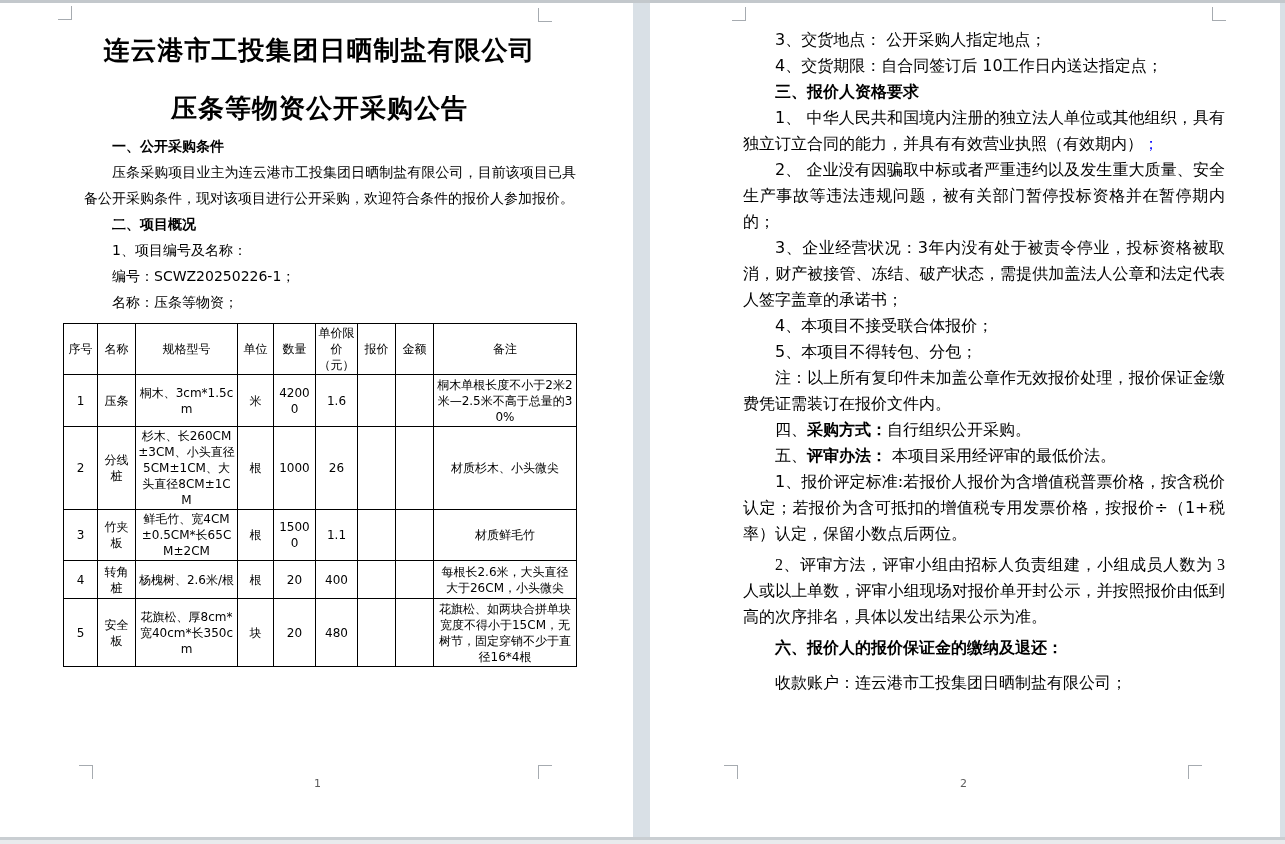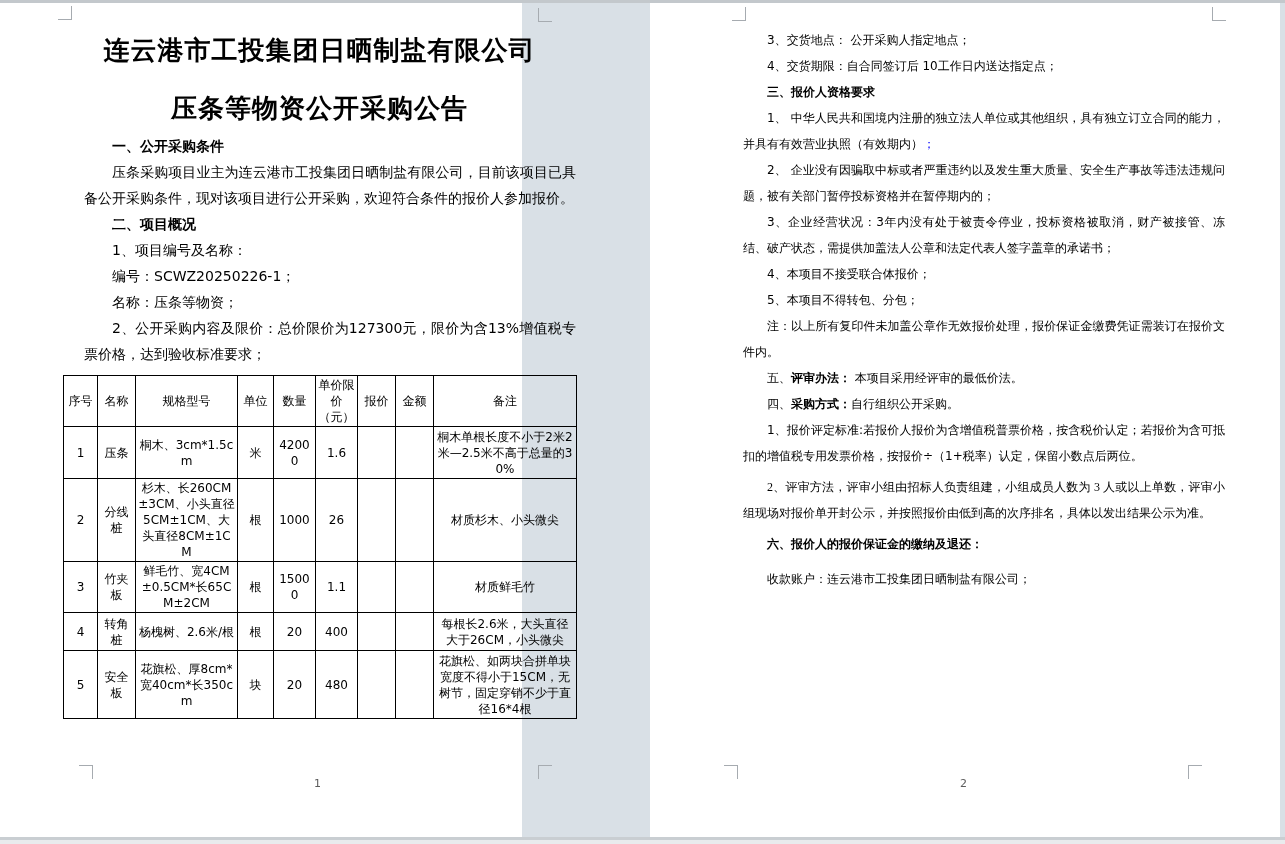--- a/index.html
+++ b/index.html
@@ -5,21 +5,21 @@
   html,body{margin:0;padding:0;}
   body{
     width:1285px;height:844px;overflow:hidden;
     font-family:"DejaVu Sans","Liberation Sans",sans-serif;
     color:#000;
   }
   .screen{position:relative;width:1285px;height:844px;background:#d9e0e6;}
   .topbar{position:absolute;left:0;top:0;width:1285px;height:3px;background:#c3c8cc;}
   .bottombar{position:absolute;left:0;top:837px;width:1285px;height:7px;background:#e9ebed;border-top:3px solid #c9ced2;box-sizing:border-box;}
   .page{position:absolute;top:3px;height:834px;background:#ffffff;}
-  .page1{left:0;width:522px;}
+  .page1{left:0;width:633px;}
   .page2{left:650px;width:630px;}
   
   .mark{position:absolute;width:13px;height:13px;border:0 solid #a6abb0;}
   .mark.tl{border-right-width:1px;border-bottom-width:1px;}
   .mark.tr{border-left-width:1px;border-bottom-width:1px;}
   .mark.bl{border-right-width:1px;border-top-width:1px;}
   .mark.br{border-left-width:1px;border-top-width:1px;}
   
   .content1{position:absolute;left:63px;top:30px;width:513px;}
   .doc-title{font-size:26px;line-height:34px;font-weight:bold;text-align:center;letter-spacing:1px;}
@@ -29,21 +29,21 @@
   .h{ text-indent:2em; font-weight:bold; }
   table.goods{border-collapse:collapse;width:513px;margin-top:8px;table-layout:fixed;}
   table.goods td,table.goods th{
     border:1px solid #000;font-size:12px;line-height:16px;
     text-align:center;vertical-align:middle;padding:1px 2px;
     font-weight:normal;word-break:break-all;overflow:hidden;
   }
   td.cellL{text-align:left;padding-left:5px;}
   .pagenum{position:absolute;font-size:11px;color:#5c5c5c;}
   
-  .content2{position:absolute;left:93px;top:24px;width:482px;font-size:12px;line-height:26px;text-align:justify;}
+  .content2{position:absolute;left:93px;top:24px;width:482px;font-size:16px;line-height:26px;text-align:justify;}
   .content2 .sp1{margin-top:5px;font-family:Liberation Serif, serif;}
   .content2 .sp2{margin-top:9px;}
   .red{color:#ff0000;}
   .blue{color:#0000ff;}
   .b{font-weight:bold;}
 </style>
 </head>
 <body>
 
 <div class="screen">
@@ -59,21 +59,20 @@
       <div class="doc-title t1">连云港市工投集团日晒制盐有限公司</div>
       <div class="doc-title t2">压条等物资公开采购公告</div>
 
       <div class="c1body">
         <div class="h">一、公开采购条件</div>
         <div class="p">压条采购项目业主为连云港市工投集团日晒制盐有限公司，目前该项目已具备公开采购条件，现对该项目进行公开采购，欢迎符合条件的报价人参加报价。</div>
         <div class="h">二、项目概况</div>
         <div class="p">1、项目编号及名称：</div>
         <div class="p">编号：SCWZ20250226-1；</div>
         <div class="p">名称：压条等物资；</div>
-        <div class="p">2、公开采购内容及限价：总价限价为127300元，限价为含13%增值税专票价格，达到验收标准要求；</div>
       </div>
 
       <table class="goods">
         <colgroup>
           <col style="width:34px">
             <col style="width:38px">
             <col style="width:102px">
           <col style="width:36px">
             <col style="width:42px">
             <col style="width:42px">
@@ -164,22 +163,22 @@
     <div class="content2">
       <div class="p">3、交货地点： 公开采购人指定地点；</div>
       <div class="p">4、交货期限：自合同签订后 10工作日内送达指定点；</div>
       <div class="h">三、报价人资格要求</div>
       <div class="p"><span>1、 中华人民共和国境内注册的独立法人单位或其他组织，具有独立订立合同的能力，并具有有效营业执照（有效期内）</span><span class="blue">；</span></div>
       <div class="p">2、 企业没有因骗取中标或者严重违约以及发生重大质量、安全生产事故等违法违规问题，被有关部门暂停投标资格并在暂停期内的；</div>
       <div class="p">3、企业经营状况：3年内没有处于被责令停业，投标资格被取消，财产被接管、冻结、破产状态，需提供加盖法人公章和法定代表人签字盖章的承诺书；</div>
       <div class="p">4、本项目不接受联合体报价；</div>
       <div class="p">5、本项目不得转包、分包；</div>
       <div class="p">注：以上所有复印件未加盖公章作无效报价处理，报价保证金缴费凭证需装订在报价文件内。</div>
+      <div class="p"><span>四、</span><span class="b">采购方式：</span><span>自行组织公开采购。</span></div>
       <div class="p"><span>五、</span><span class="b">评审办法：</span><span> 本项目采用经评审的最低价法。</span></div>
-      <div class="p"><span>四、</span><span class="b">采购方式：</span><span>自行组织公开采购。</span></div>
       <div class="p">1、报价评定标准:若报价人报价为含增值税普票价格，按含税价认定；若报价为含可抵扣的增值税专用发票价格，按报价÷（1+税率）认定，保留小数点后两位。</div>
       <div class="p sp1">2、评审方法，评审小组由招标人负责组建，小组成员人数为 3 人或以上单数，评审小组现场对报价单开封公示，并按照报价由低到高的次序排名，具体以发出结果公示为准。</div>
       <div class="h sp1">六、报价人的报价保证金的缴纳及退还：</div>
       <div class="p sp2">收款账户：连云港市工投集团日晒制盐有限公司；</div>
     </div>
 
     <div class="pagenum" style="left:310px;top:774px;">2</div>
   </div>
 
   <div class="bottombar"></div>

